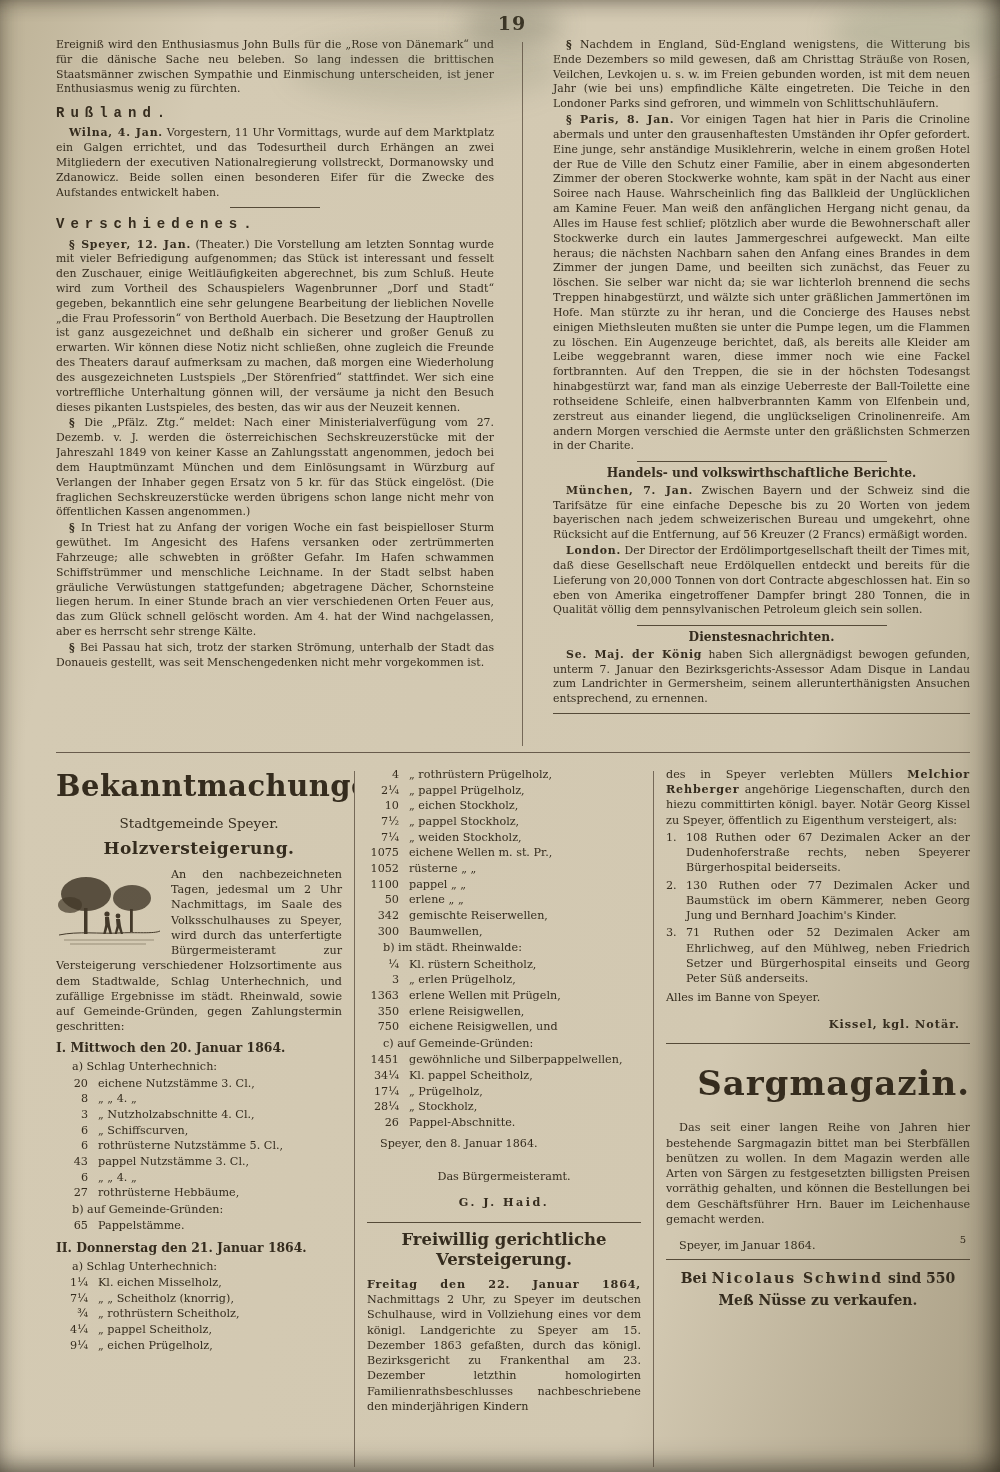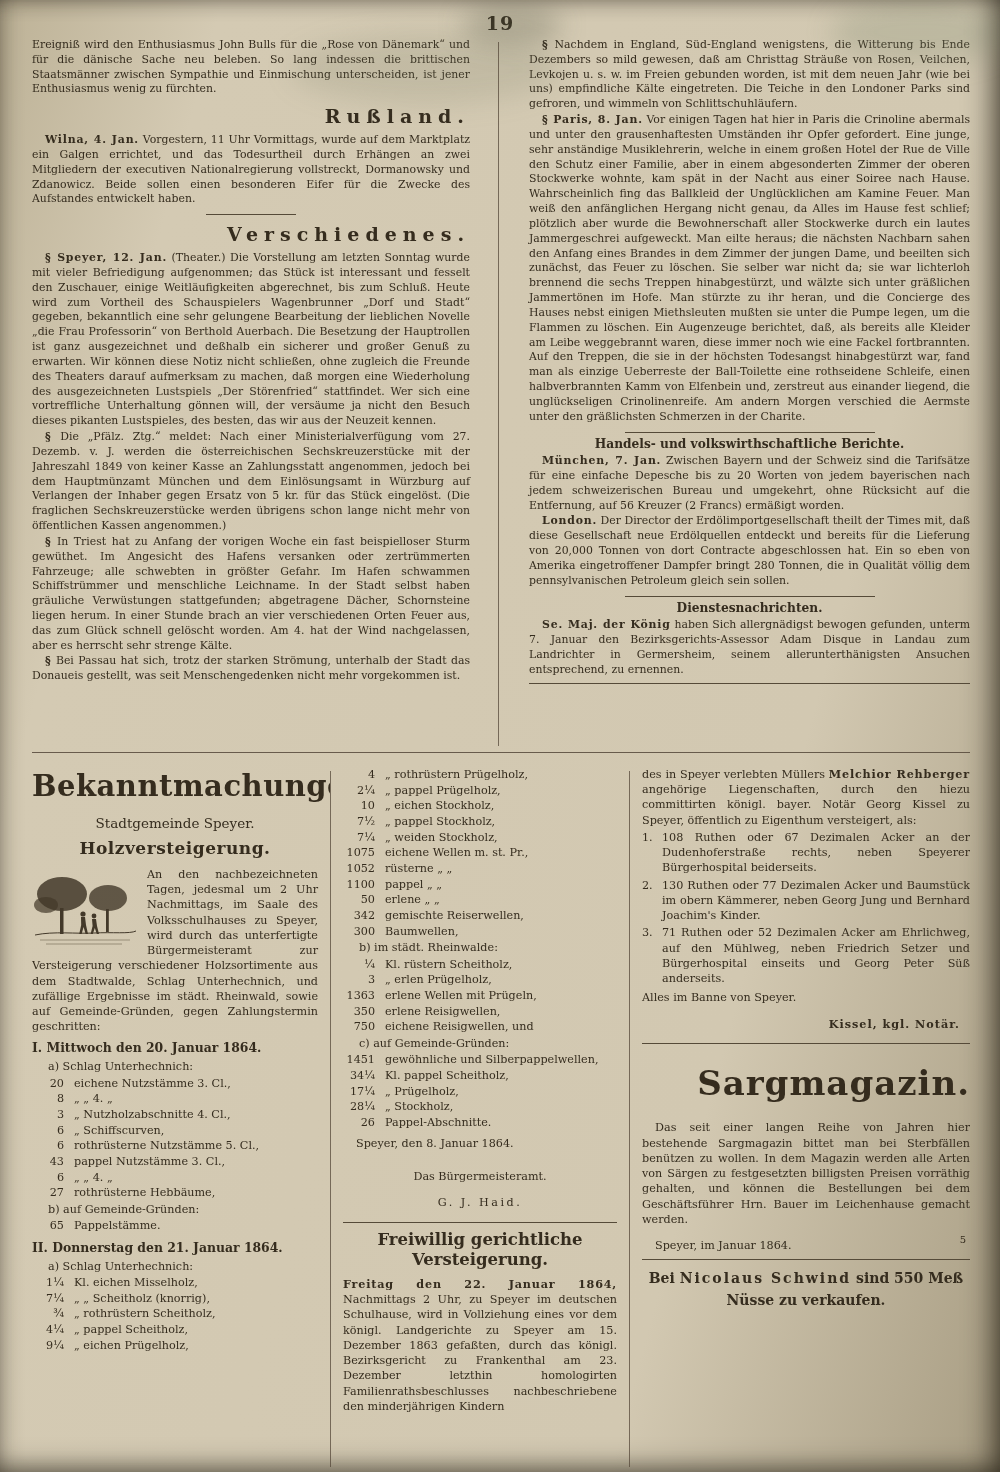--- a/index.html
+++ b/index.html
@@ -11,41 +11,42 @@
   }
   .sheet {
     position:relative; width:1000px; height:1472px; overflow:hidden;
     color:#352c1e;
     background:linear-gradient(105deg,#bdb297 0%,#d4cab3 16%,#d2c8b1 72%,#ada globe 100%);
     background:linear-gradient(105deg,#bdb297 0%,#d4cab3 16%,#d2c8b1 72%,#a89d83 100%);
     box-shadow: inset -20px 0 28px -12px rgba(32,27,17,.65),
                 inset 0 -18px 24px -12px rgba(32,27,17,.5),
                 inset 0 14px 20px -14px rgba(32,27,17,.35),
                 inset 16px 0 22px -14px rgba(32,27,17,.3);
+    padding-left: 24px;
   }
   .stain { position:absolute; border-radius:50%; filter:blur(13px); pointer-events:none; }
   .stain.s1 { top:34px; left:290px; width:270px; height:70px; background:rgba(104,110,90,.16); }
   .stain.s2 { top:4px;  left:462px; width:100px; height:42px; background:rgba(78,84,66,.28); }
   .stain.s3 { top:0;    left:830px; width:180px; height:64px; background:rgba(116,126,100,.22); }
 
   .pagenum-row { text-align:center; padding-top:12px; }
   .pagenum { font-size:19px; font-weight:bold; letter-spacing:1px; }
 
   
   .top { display:flex; padding:4px 30px 0 32px; height:712px;gap:14px; }
   .tcol { overflow:hidden; font-size:10.9px; line-height:1.36; }
   .tcol.left  { width:452px; padding-right:14px; }
   .tcol.right { flex:1; padding-left:16px; }
   .vrule { width:1px; background:#55483a; opacity:.75; margin-top:4px; }
 
   p.b { margin:0 0 1px 0; text-align:justify; text-indent:13px; }
   p.b.noind { text-indent:0; }
   .lead { font-weight:bold; letter-spacing:.8px; }
 
-  .h1 { font-size:19px; font-weight:bold; letter-spacing:6px; text-align:right; margin:7px 0 3px; }
+  .h1 { font-size:14px; font-weight:bold; letter-spacing:6px; text-align:left; margin:7px 0 3px;font-family:Liberation Mono, monospace; }
   .h2 { font-size:12.2px; font-weight:bold; text-align:center; margin:3px 0 2px; }
   .rule-s { width:90px;  border-top:1px solid #554a38; margin:7px auto 4px; }
   .rule-m { width:250px; border-top:1px solid #554a38; margin:7px auto 3px; }
   .rule-f { border-top:1px solid #554a38; margin:6px 0 4px; }
   .redacteur { text-align:center; margin-top:3px; font-size:11px; }
 
   .hdiv { height:1px; background:#55483a; opacity:.85; margin:6px 30px 8px 32px; }
 
   
   .bottom { display:flex; padding:6px 30px 0 32px; height:706px; }
@@ -61,21 +62,21 @@
   .cut { float:left; width:106px; height:82px; margin:2px 9px 2px 0; }
 
   .day-title { font-size:12.4px; font-weight:bold; margin:6px 0 2px; }
   .sub { margin:1px 0 1px 16px; }
   .wrow { display:flex; line-height:1.4; }
   .wq { width:42px; flex:none; text-align:right; padding-right:10px; }
   .wt { flex:1; }
 
   .dline { margin-top:5px; text-indent:13px; }
   .sig-center { text-align:center; margin-top:18px; }
-  .sig-haid { text-align:center; letter-spacing:2.5px; font-weight:normal; margin-top:1px; }
+  .sig-haid { text-align:center; letter-spacing:2.5px; font-weight:bold; margin-top:1px; }
 
   .fh { font-size:16.5px; font-weight:bold; text-align:center; line-height:1.25; margin:7px 0 6px; }
 
   .lot { display:flex; text-align:justify; margin:2px 0; }
   .ln { width:20px; flex:none; }
   .lt { flex:1; }
   .banne { margin-top:4px; }
   .sig-right { text-align:right; padding-right:10px; font-weight:bold; letter-spacing:1px; margin-top:2px; }
 
   .sarg-head { font-size:34px; font-weight:bold; text-align:right; margin:16px 0 14px; letter-spacing:1px; }

